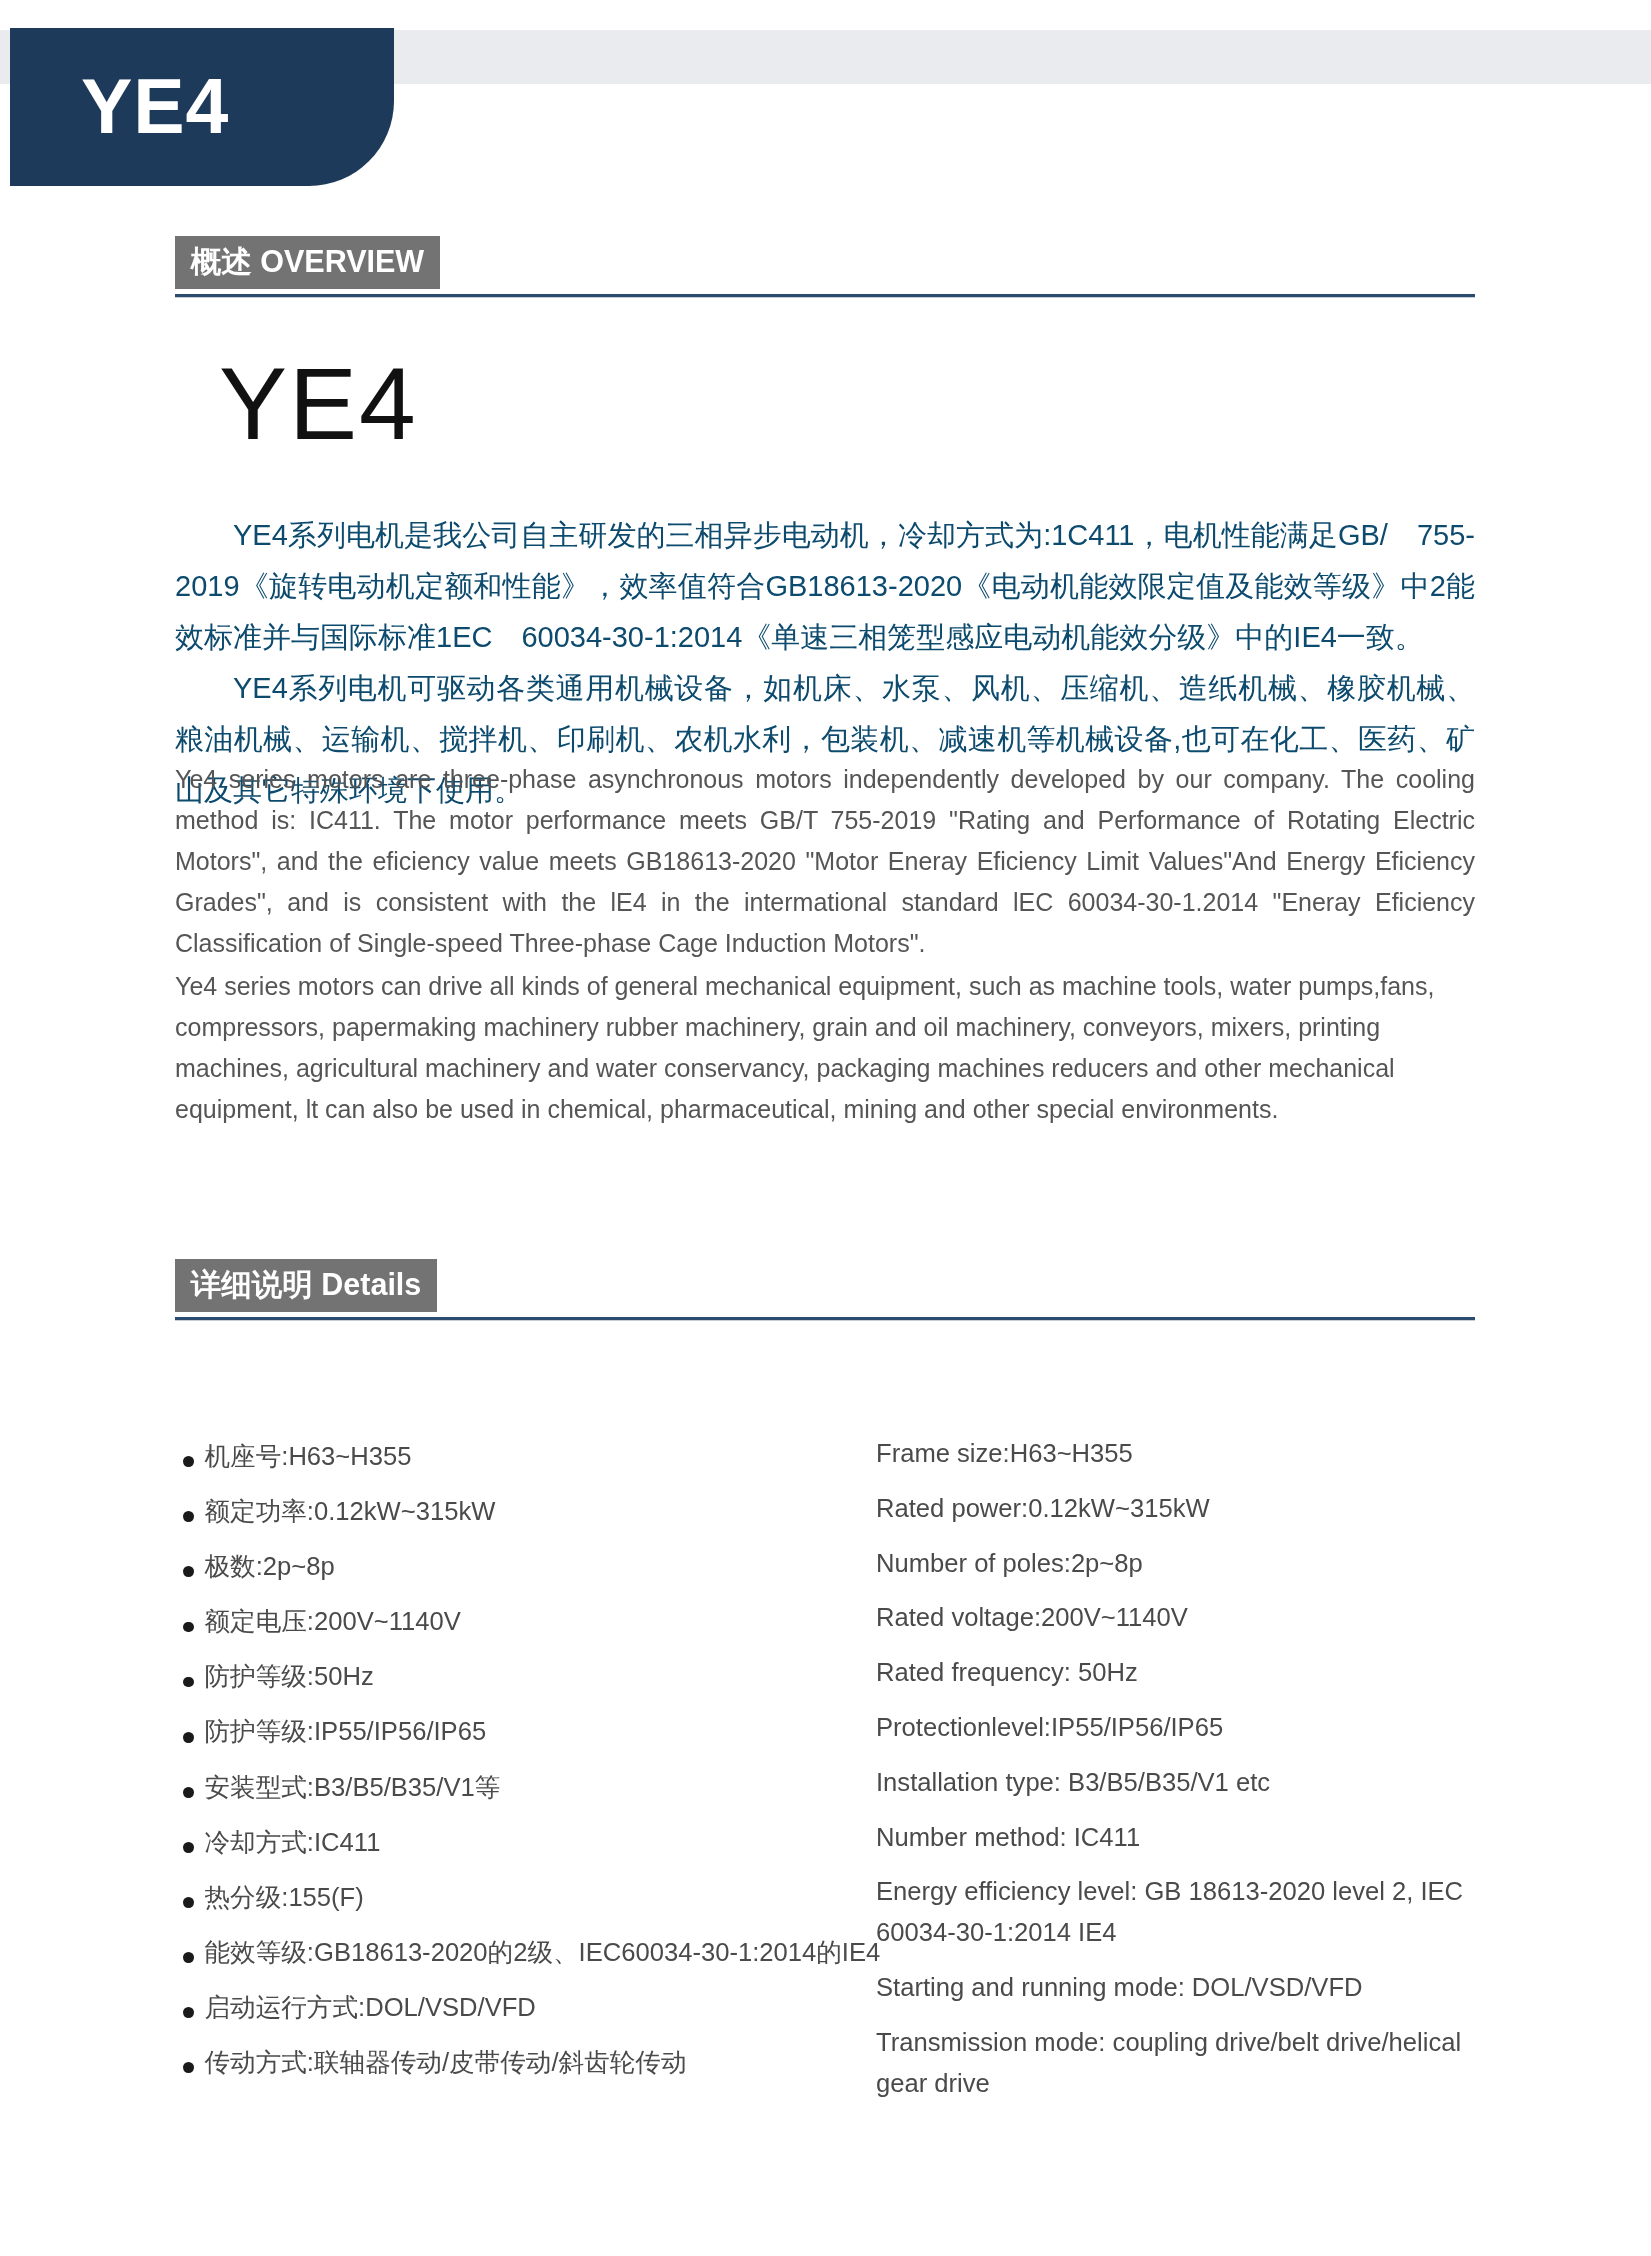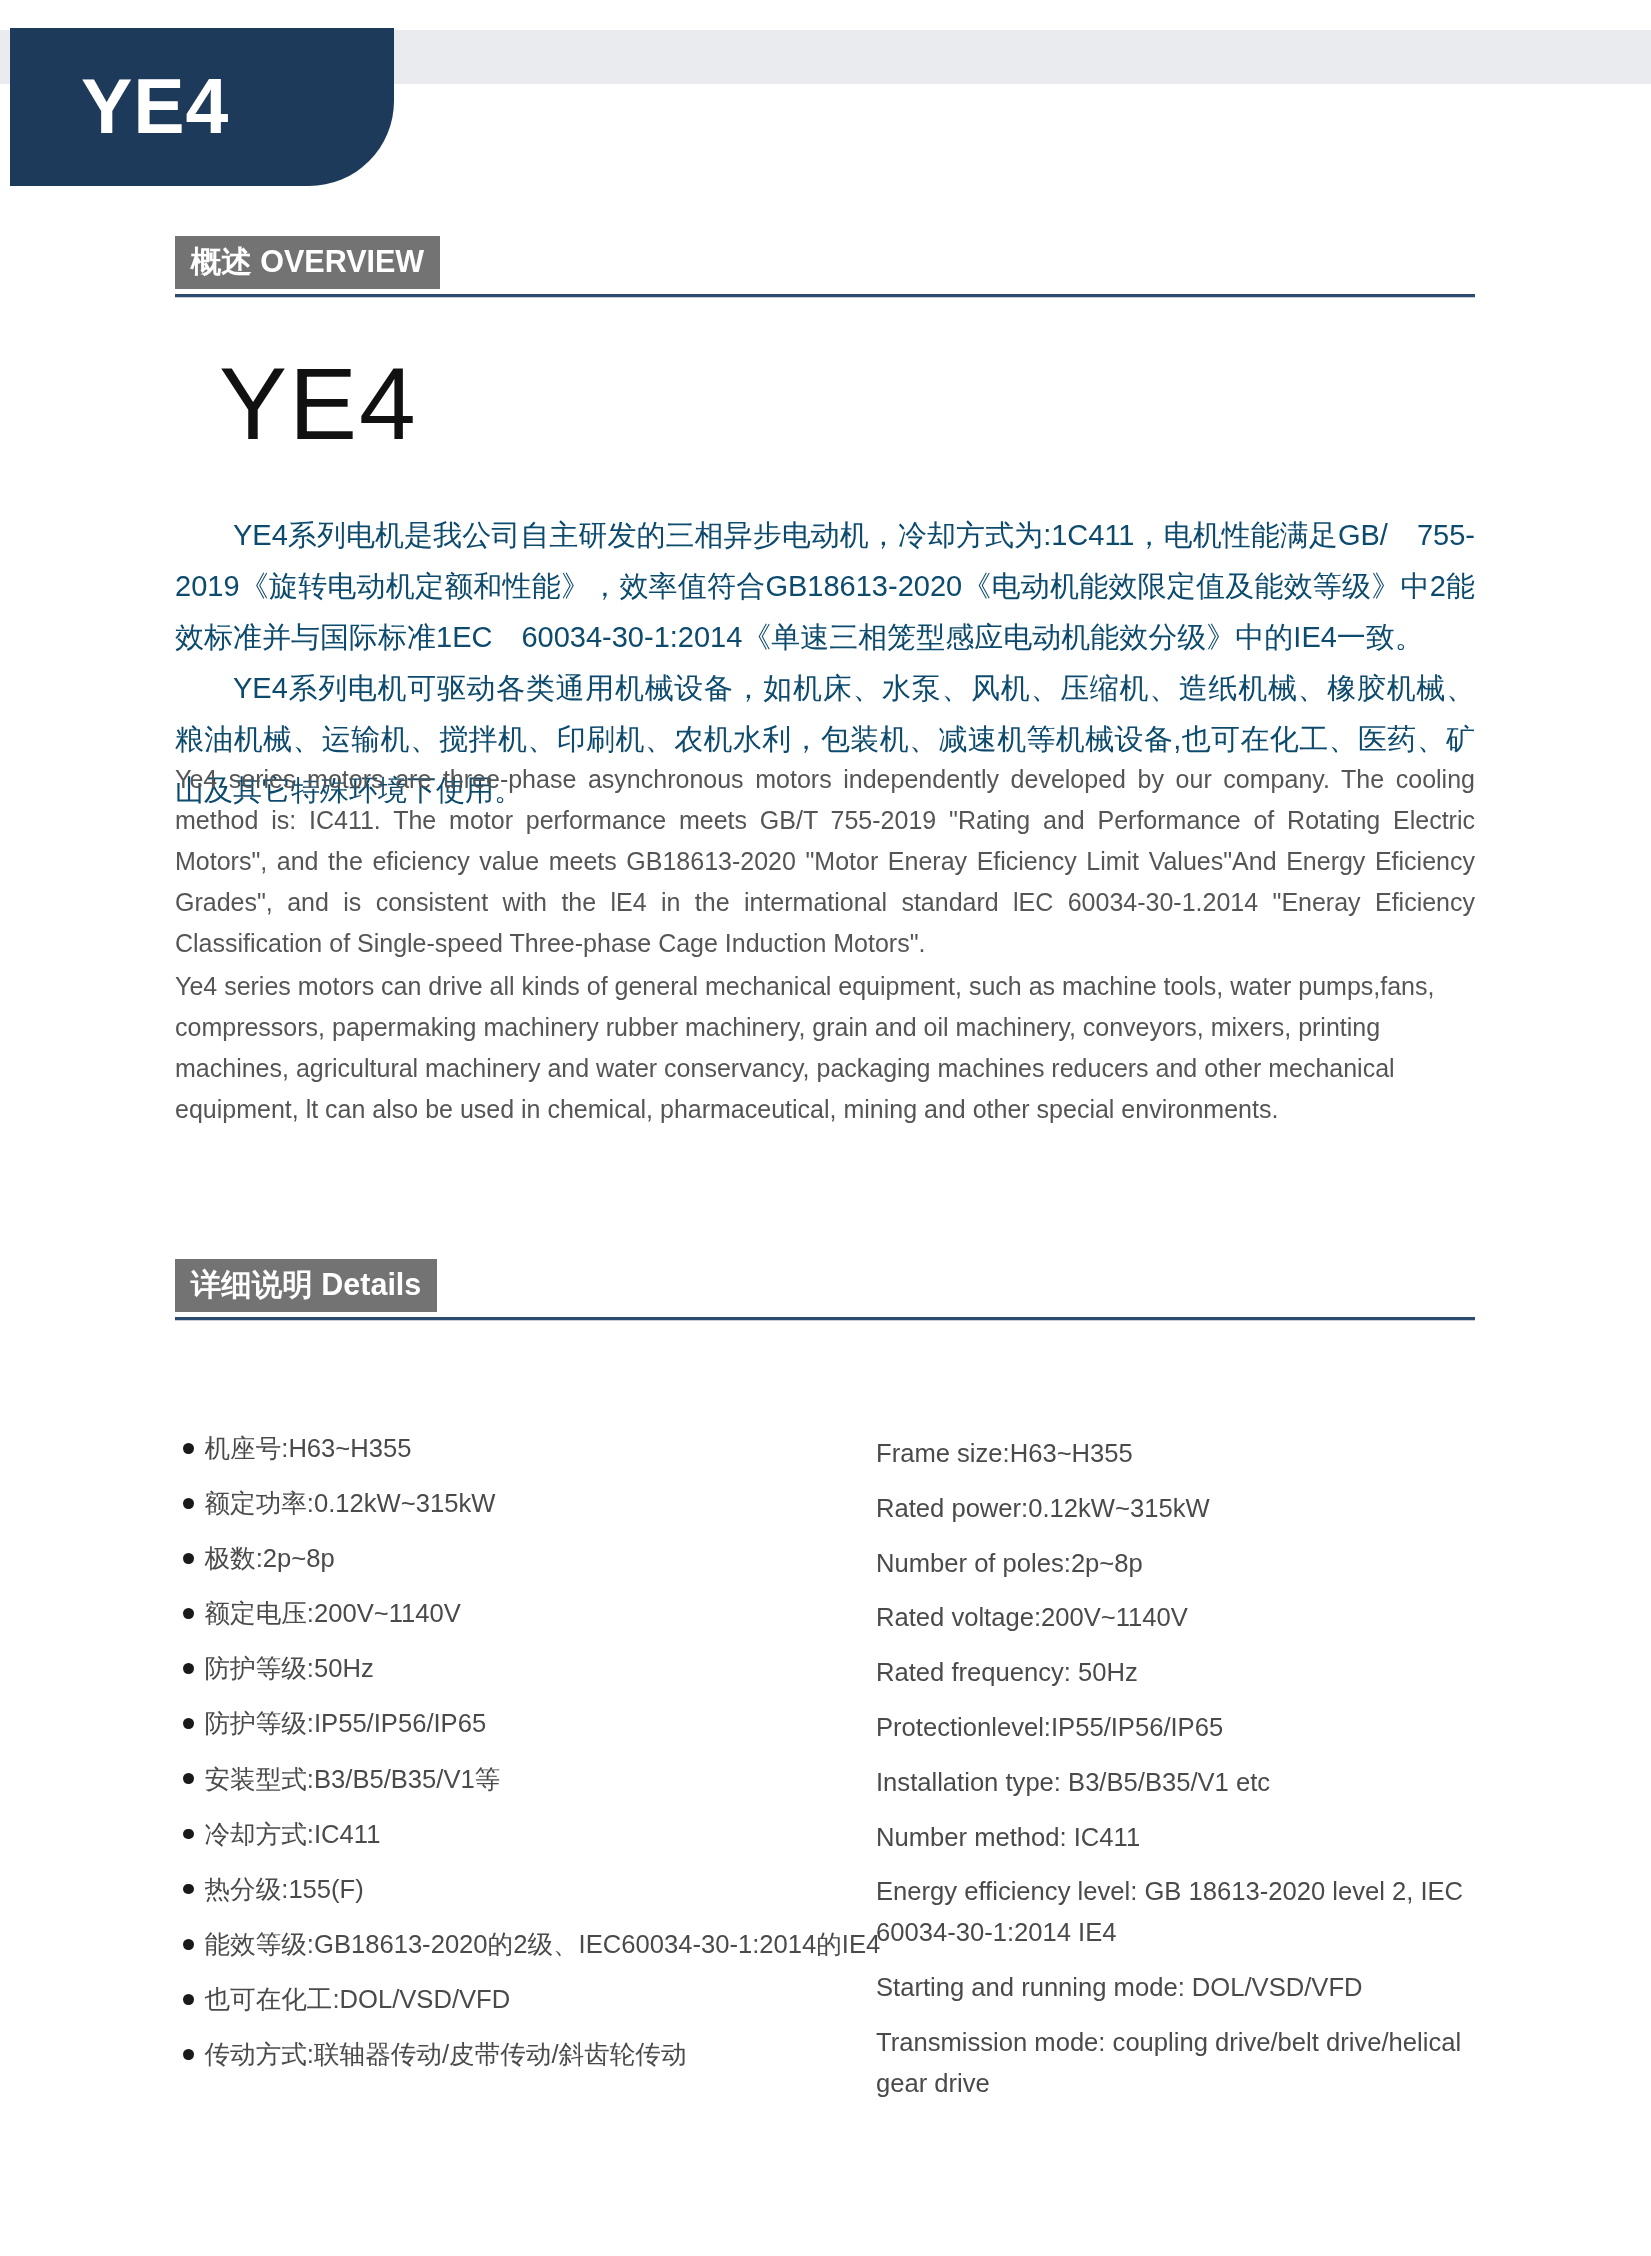--- a/index.html
+++ b/index.html
@@ -117,26 +117,27 @@
     left:7.9px; top:0;
     width:690px;
   }
   .col-en {
     position:absolute;
     left:701px; top:0;
     width:591px;
   }
   .cn-item {
     display:flex;
-    align-items:flex-start;
+    align-items:center;
     font-size:25.6px;
     line-height:31.5px;
     color:#4a4a4a;
     margin-bottom:23.6px;
     white-space:nowrap;
+    margin-top:8px;
   }
   .dot {
     width:10.8px; height:10.8px;
     border-radius:50%;
     background:#1a1a1a;
     flex:0 0 auto;
     margin:9.9px 10.8px 0 0;
   }
   .en-item {
     font-size:25.6px;
@@ -216,21 +217,21 @@
       <div class="cn-item">
         <span class="dot"></span>
         <span>热分级:155(F)</span>
       </div>
       <div class="cn-item">
         <span class="dot"></span>
         <span>能效等级:GB18613-2020的2级、IEC60034-30-1:2014的IE4</span>
       </div>
       <div class="cn-item">
         <span class="dot"></span>
-        <span>也可在化工:DOL/VSD/VFD</span>
+        <span>启动运行方式:DOL/VSD/VFD</span>
       </div>
       <div class="cn-item">
         <span class="dot"></span>
         <span>传动方式:联轴器传动/皮带传动/斜齿轮传动</span>
       </div>
     </div>
   <div class="col-en">
       <div class="en-item">Frame size:H63~H355</div>
       <div class="en-item">Rated power:0.12kW~315kW</div>
       <div class="en-item">Number of poles:2p~8p</div>

